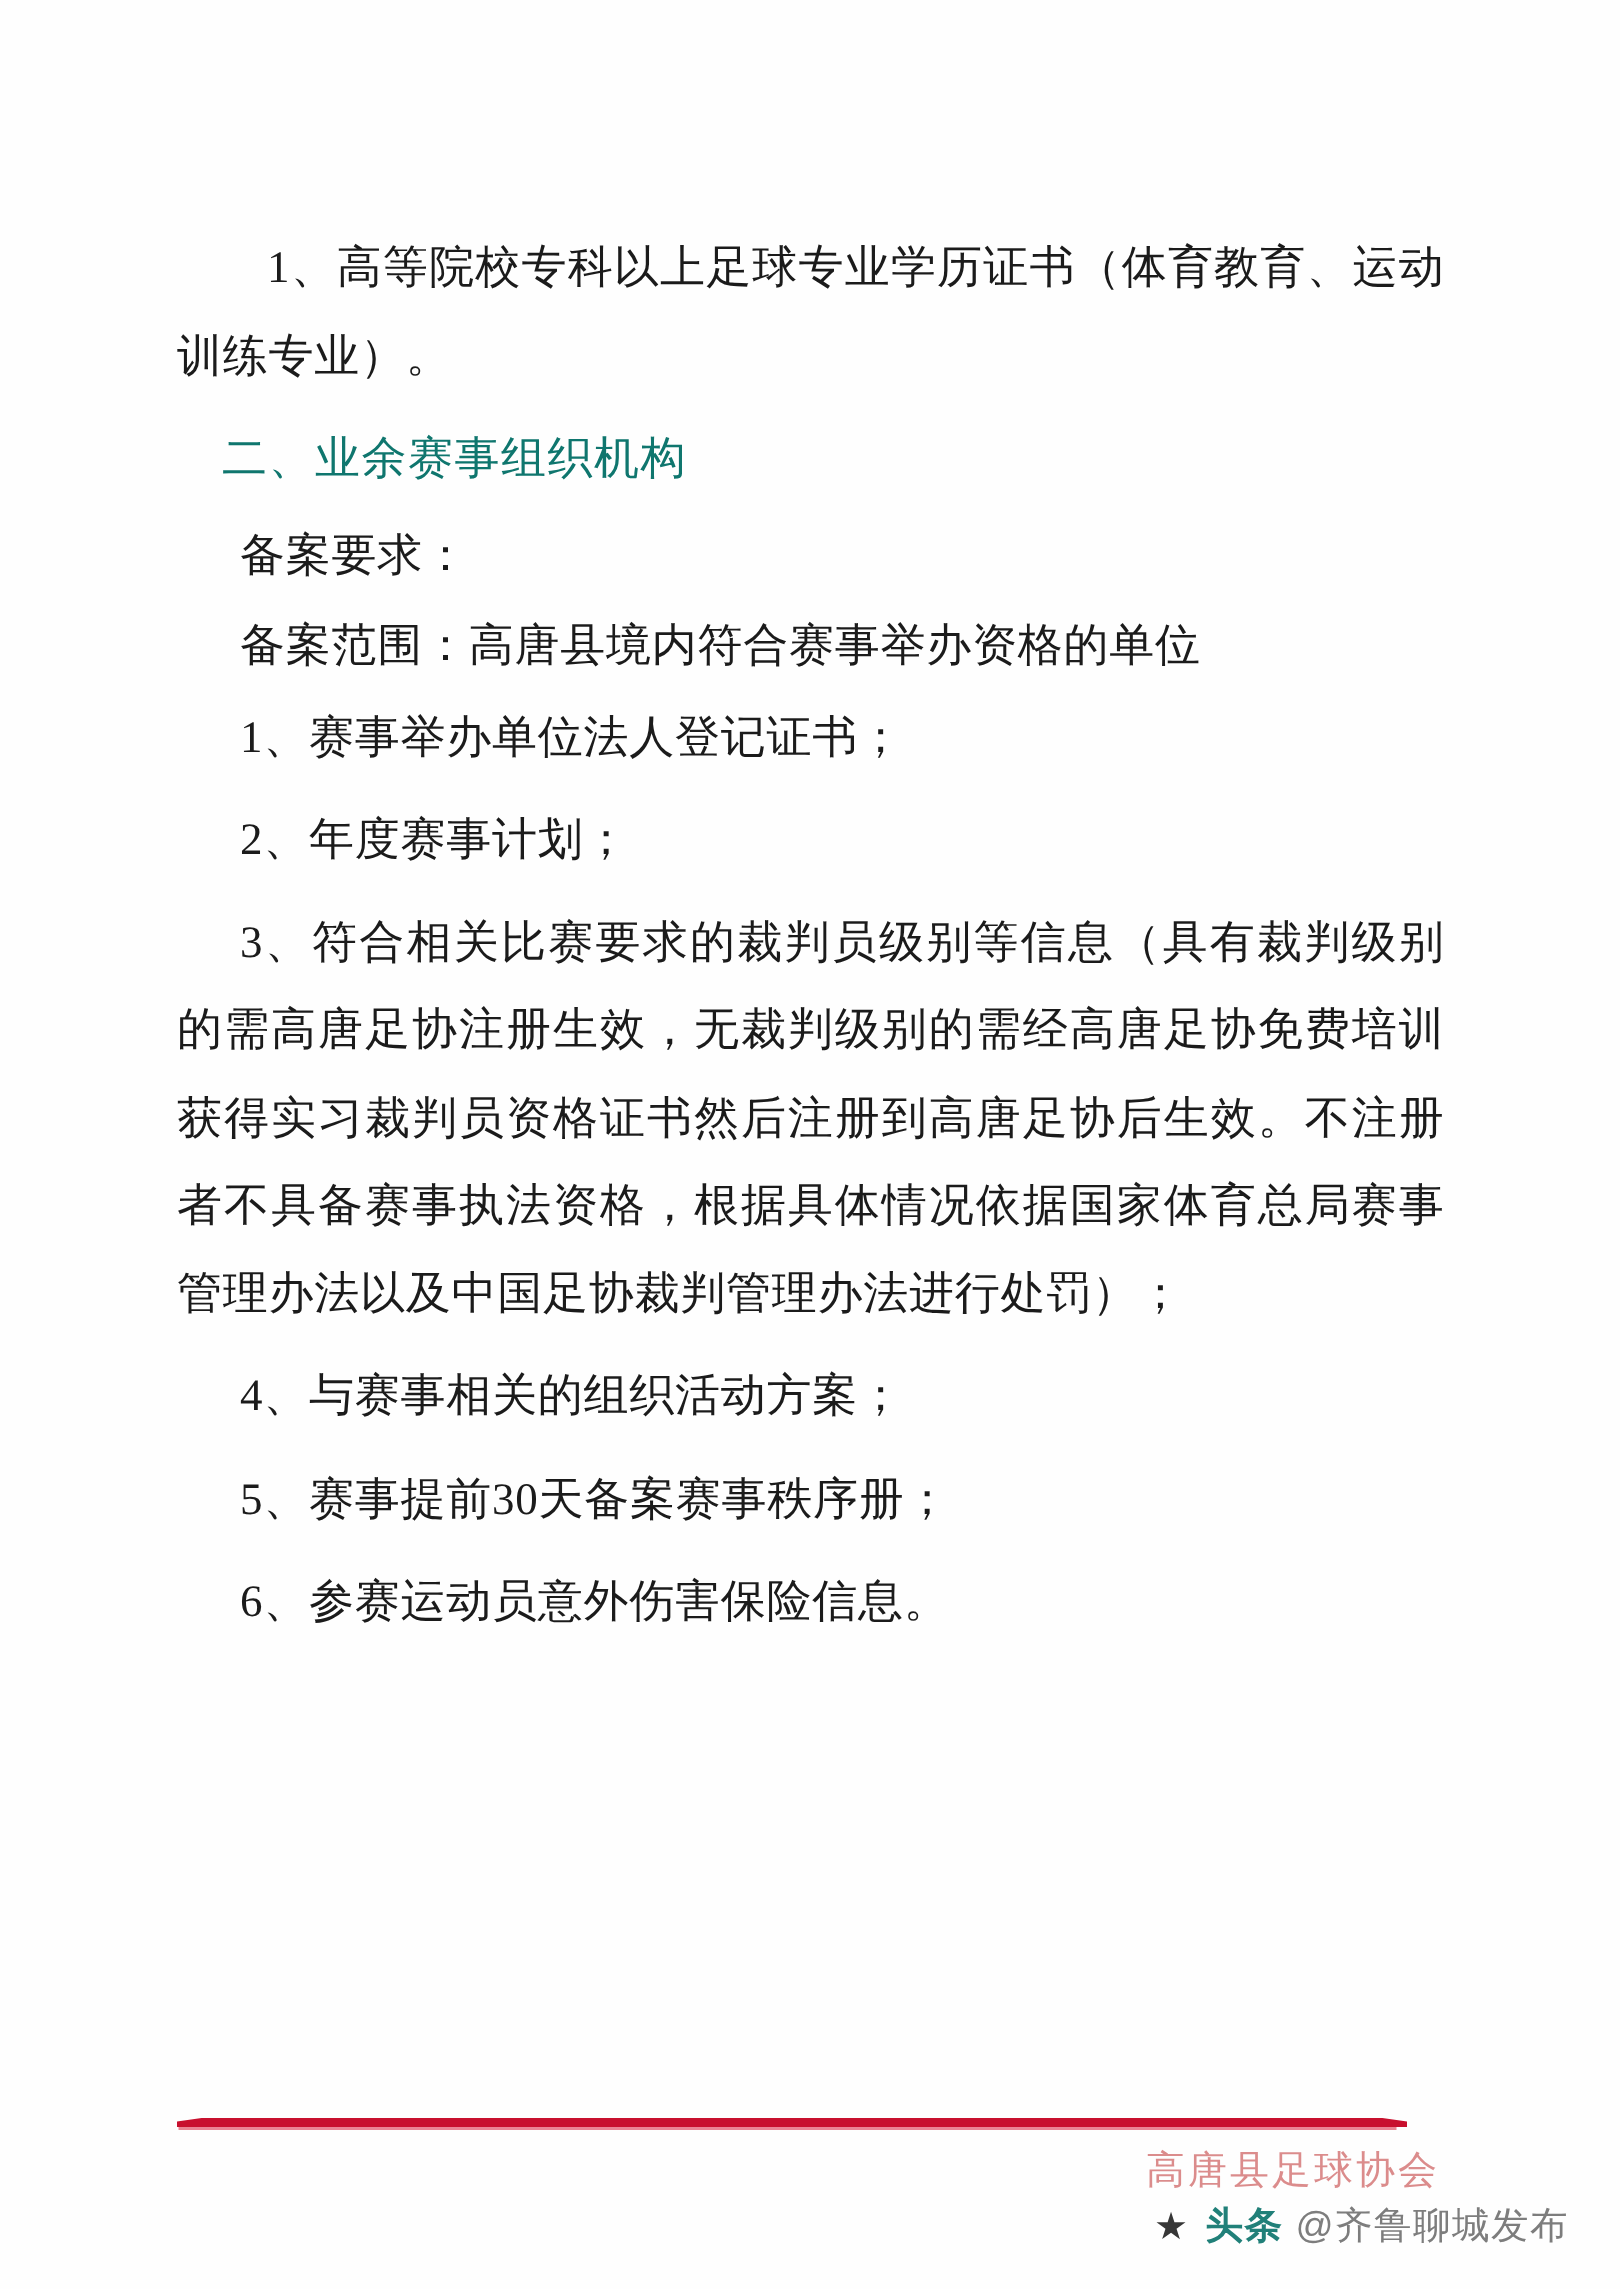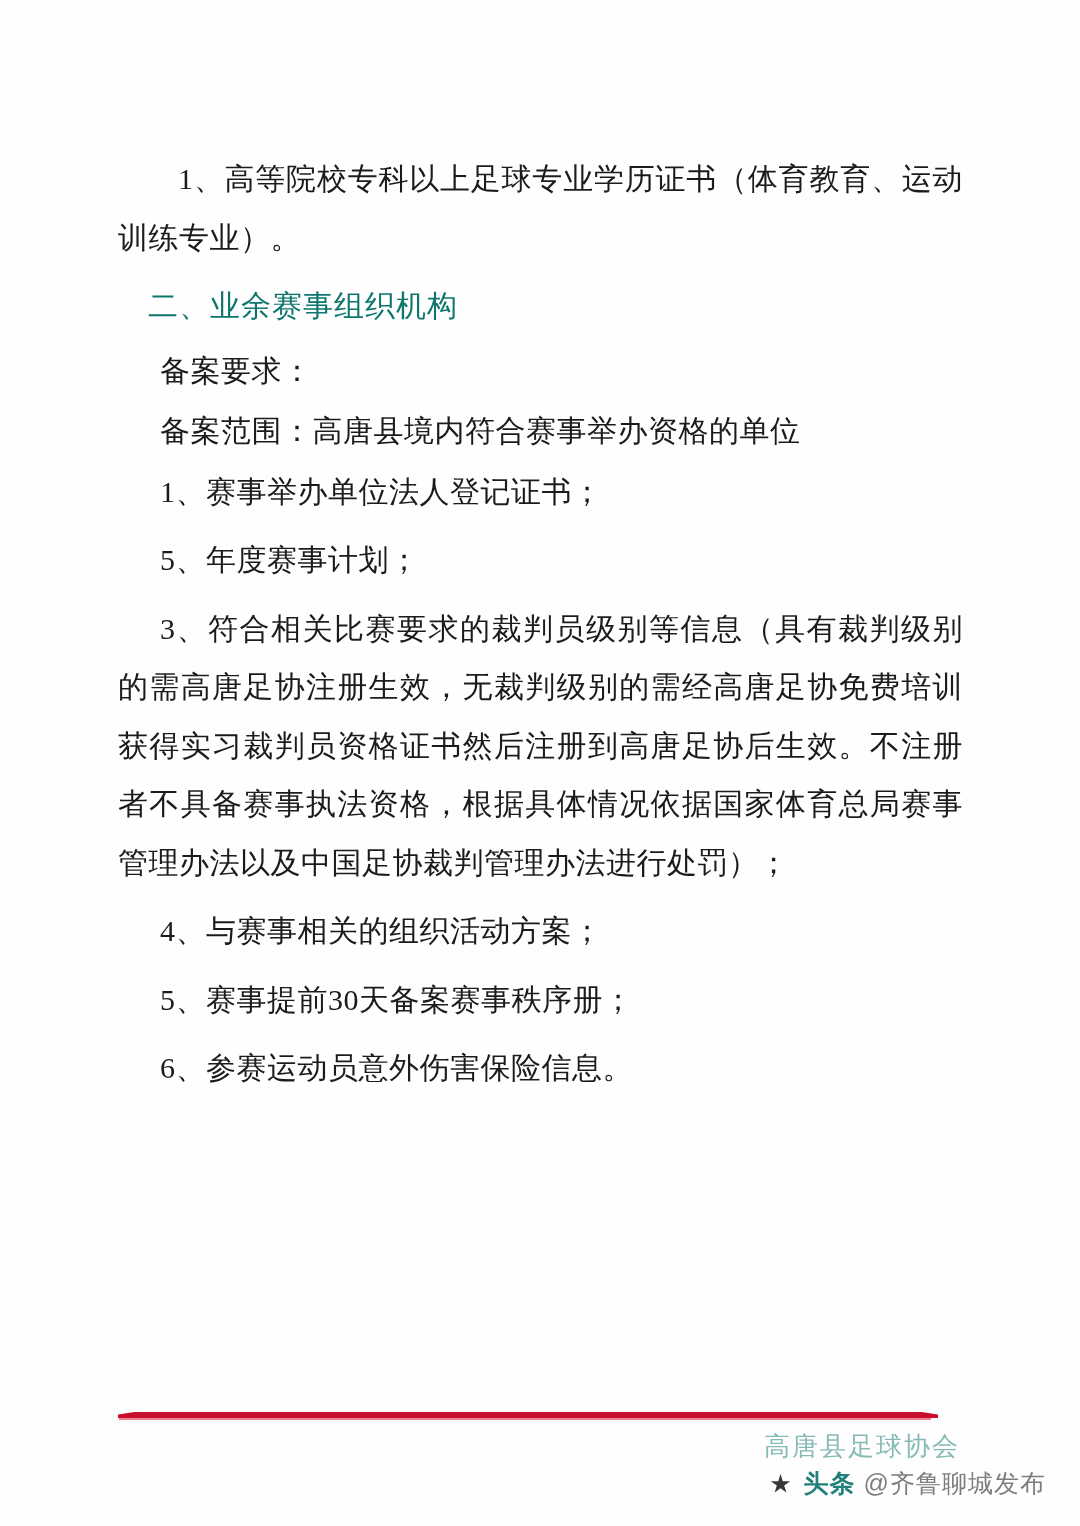--- a/index.html
+++ b/index.html
@@ -112,21 +112,21 @@
     color: #737373;
     font-family: "Liberation Sans", sans-serif;
     letter-spacing: 1px;
   }
 
   .ghost-wm {
     position: absolute;
     right: 120px;
     bottom: 62px;
     font-size: 26px;
-    color: #0f766e;
+    color: #b91c1c;
     opacity: 0.5;
     font-family: "Liberation Sans", sans-serif;
     letter-spacing: 2px;
     white-space: nowrap;
   }
 </style>
 </head>
 <body>
 
 <div class="page">
@@ -138,21 +138,21 @@
 
 
     <p class="heading">二、业余赛事组织机构</p>
 
     <p class="para indent-small gap-sm">备案要求：</p>
 
     <p class="para indent-small gap-sm">备案范围：高唐县境内符合赛事举办资格的单位</p>
 
     <p class="para indent-small gap-md">1、赛事举办单位法人登记证书；</p>
 
-    <p class="para indent-small gap-md">5、年度赛事计划；</p>
+    <p class="para indent-small gap-md">2、年度赛事计划；</p>
 
     <p class="para indent-small gap-md">3、符合相关比赛要求的裁判员级别等信息（具有裁判级别的需高唐足协注册生效，无裁判级别的需经高唐足协免费培训获得实习裁判员资格证书然后注册到高唐足协后生效。不注册者不具备赛事执法资格，根据具体情况依据国家体育总局赛事管理办法以及中国足协裁判管理办法进行处罚）；</p>
 
     <p class="para indent-small gap-md">4、与赛事相关的组织活动方案；</p>
 
     <p class="para indent-small gap-md">5、赛事提前30天备案赛事秩序册；</p>
 
     <p class="para indent-small">6、参赛运动员意外伤害保险信息。</p>
 
   </div>

